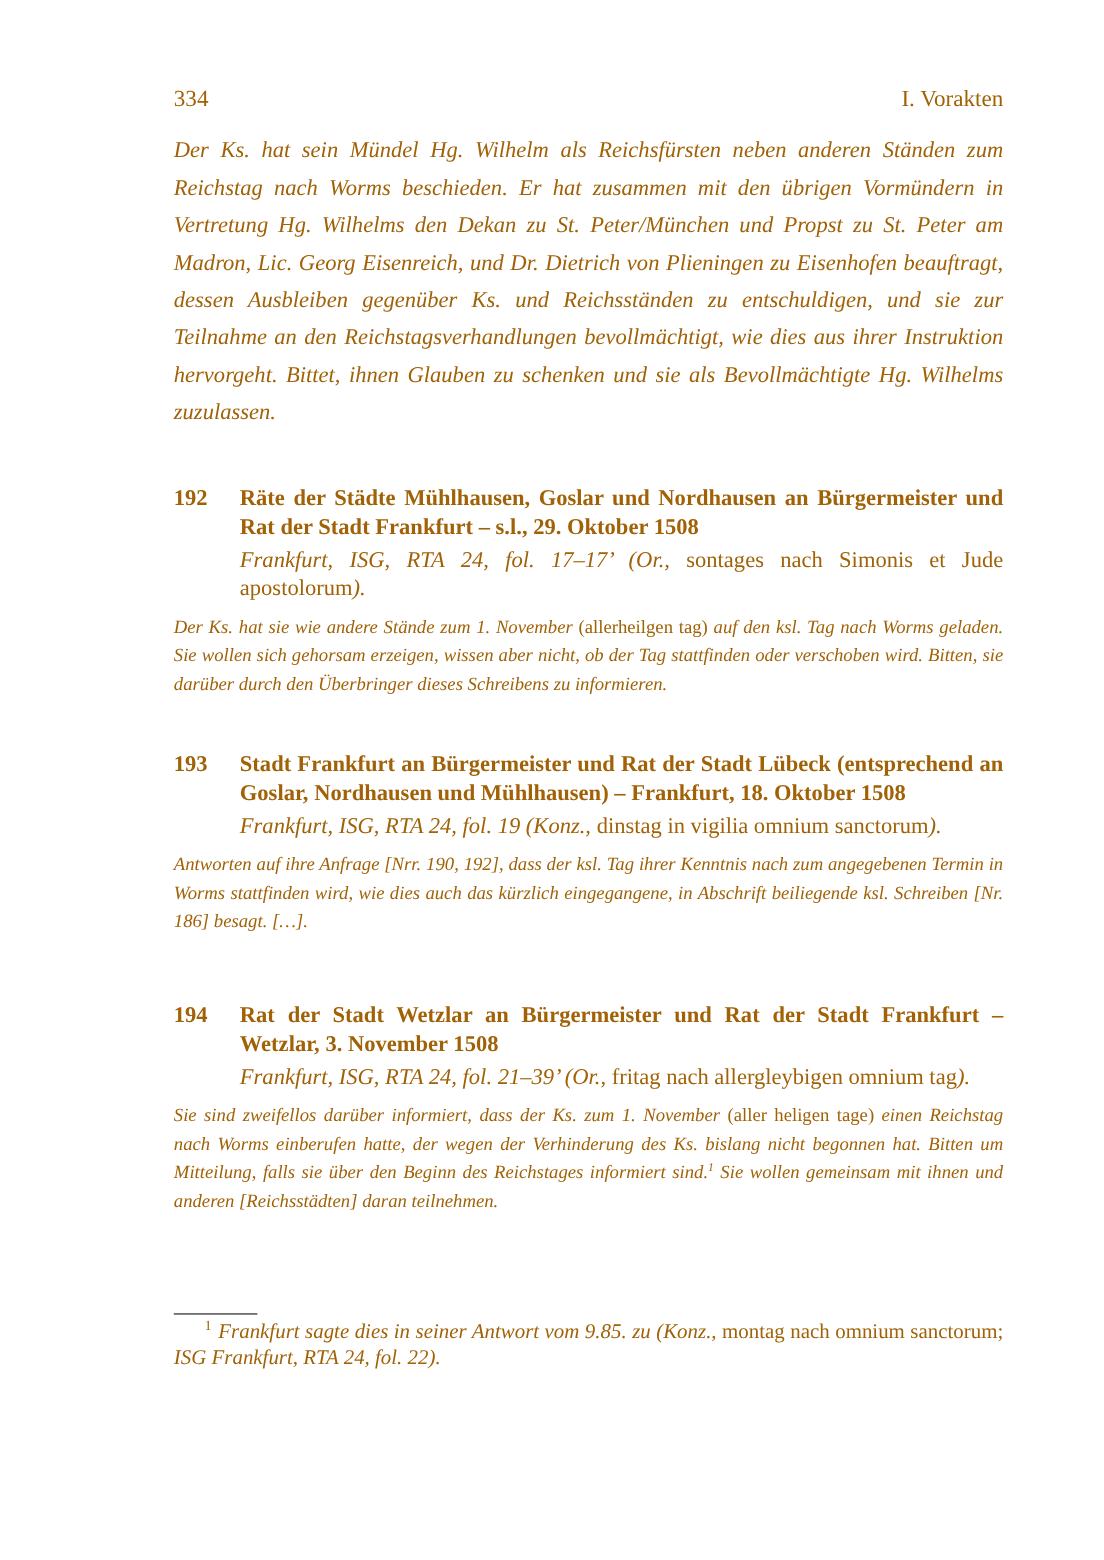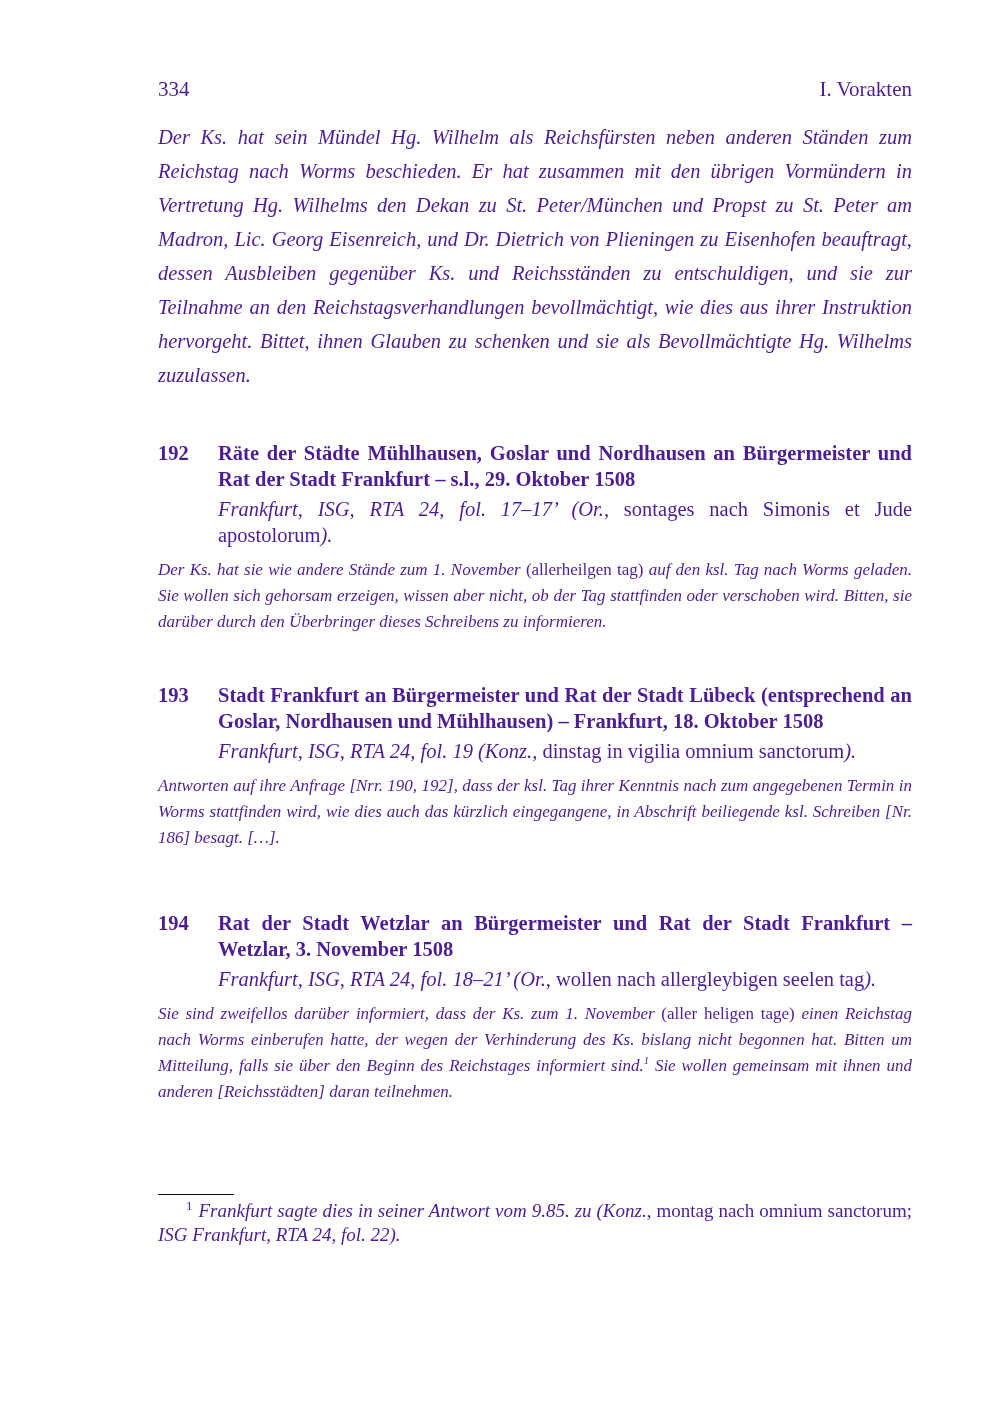--- a/index.html
+++ b/index.html
@@ -6,21 +6,21 @@
     margin: 0;
     padding: 0;
     background: #ffffff;
   }
   .page {
     position: relative;
     width: 1004px;
     height: 1418px;
     background: #ffffff;
     font-family: "Liberation Serif", serif;
-    color: #4c1d95;
+    color: #a16207;
     overflow: hidden;
   }
   .text-block {
     position: absolute;
     left: 158px;
     top: 0;
     width: 754px;
   }
   .running-header {
     position: relative;
@@ -141,21 +141,21 @@
       </div>
       <p class="para entry-source"><span class="seg-i">Frankfurt, ISG, RTA 24, fol. 19 (Konz.,</span><span class="seg-r"> dinstag in vigilia omnium sanctorum</span><span class="seg-i">).</span></p>
       <p class="para entry-summary"><span class="seg-i">Antworten auf ihre Anfrage [Nrr. 190, 192], dass der ksl. Tag ihrer Kenntnis nach zum angegebenen Termin in Worms stattfinden wird, wie dies auch das kürzlich eingegangene, in Abschrift beiliegende ksl. Schreiben [Nr. 186] besagt. […].</span></p>
     </div>
 
     <div class="entry entry-194">
       <div class="entry-heading">
         <span class="entry-number">194</span>
         <span>Rat der Stadt Wetzlar an Bürgermeister und Rat der Stadt Frankfurt – Wetzlar, 3. November 1508</span>
       </div>
-      <p class="para entry-source"><span class="seg-i">Frankfurt, ISG, RTA 24, fol. 18–21’ (Or.,</span><span class="seg-r"> wollen nach allergleybigen seelen tag</span><span class="seg-i">).</span></p>
+      <p class="para entry-source"><span class="seg-i">Frankfurt, ISG, RTA 24, fol. 21–39’ (Or.,</span><span class="seg-r"> fritag nach allergleybigen omnium tag</span><span class="seg-i">).</span></p>
       <p class="para entry-summary"><span class="seg-i">Sie sind zweifellos darüber informiert, dass der Ks. zum 1. November </span><span class="seg-r">(aller heligen tage)</span><span class="seg-i"> einen Reichstag nach Worms einberufen hatte, der wegen der Verhinderung des Ks. bislang nicht begonnen hat. Bitten um Mitteilung, falls sie über den Beginn des Reichstages informiert sind.</span><sup class="seg-sup-i">1</sup><span class="seg-i"> Sie wollen gemeinsam mit ihnen und anderen [Reichsstädten] daran teilnehmen.</span></p>
     </div>
 
   </div>
 
   <div class="footnote-block">
     <hr class="footnote-rule">
     <p class="footnote-text"><span class="footnote-marker">1</span><span><span class="seg-i">Frankfurt sagte dies in seiner Antwort vom 9.85. zu (Konz.,</span><span class="seg-r"> montag nach omnium sanctorum; </span><span class="seg-i">ISG Frankfurt, RTA 24, fol. 22).</span></span></p>
   </div>
 </div>

